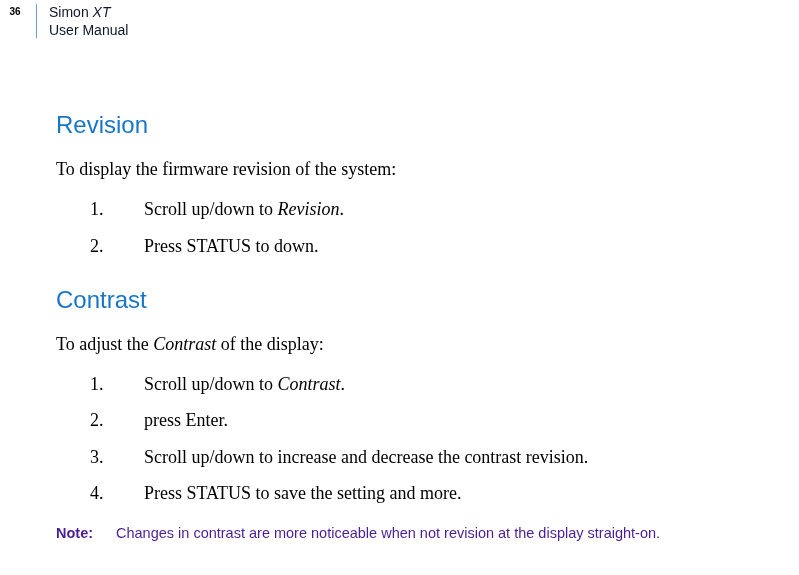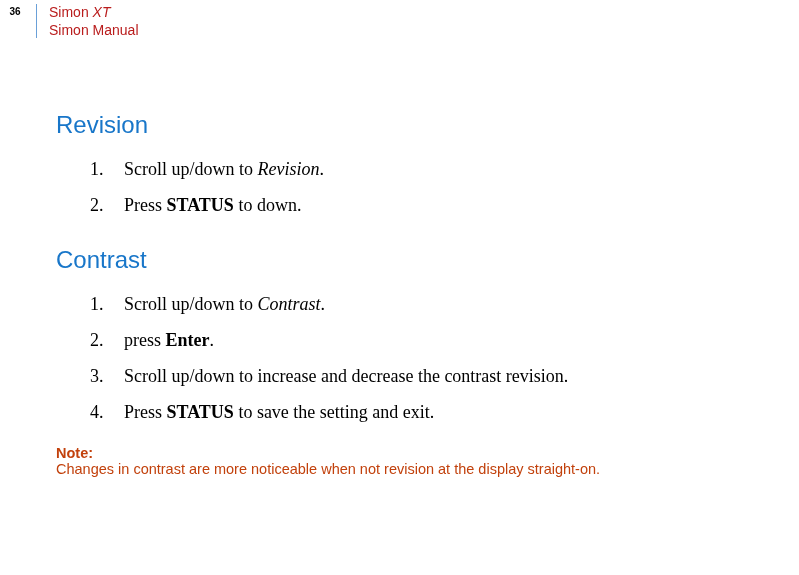--- a/index.html
+++ b/index.html
@@ -27,120 +27,122 @@
       padding-top: 2px;
     }
     .header-divider {
       width: 1px;
       background: #6aa0d8;
       height: 34px;
       margin-right: 12px;
     }
     .header-text {
       font-family: Arial, Helvetica, sans-serif;
-      color: #b91c1c;
+      color: #0f172a;
       font-size: 14px;
       line-height: 1.25;
     }
     .header-text .line1-italic { font-style: italic; }
     .content {
       padding: 72px 0 0 56px;
     }
     .section-heading {
       font-family: Arial, Helvetica, sans-serif;
       font-size: 24px;
       color: #1876c9;
       font-weight: 400;
       margin-bottom: 18px;
     }
     .intro {
       font-size: 18px;
       margin-bottom: 16px;
       line-height: 1.35;
     }
     .italic { font-style: italic; }
-    .bold { font-weight: bold; }
+    .bold { font-weight: normal; }
     ol {
       list-style: none;
       padding-left: 34px;
       margin-bottom: 28px;
     }
     ol li {
       font-size: 18px;
       line-height: 1.35;
       margin-bottom: 12px;
       display: flex;
     }
     ol li .num {
       width: 34px;
       flex-shrink: 0;
     }
     ol li .txt {
       flex: 1;
+      margin-left: 20px;
     }
     .note-row {
       display: flex;
       font-family: Arial, Helvetica, sans-serif;
       font-size: 14.5px;
-      color: #c2410c;
+      color: #4c1d95;
       margin-top: 20px;
-      flex-direction: column;
     }
     .note-label {
       font-weight: bold;
       width: 60px;
       flex-shrink: 0;
     }
     .note-text {
       flex: 1;
     }
   </style>
 </head>
 <body>
 
 <div class="header">
   <div class="page-number">36</div>
   <div class="header-divider"></div>
   <div class="header-text">
     <div><span>Simon </span><span class="line1-italic">XT</span></div>
-    <div>Simon Manual</div>
+    <div>User Manual</div>
   </div>
 </div>
 
 <div class="content">
 
   <div class="section-heading">Revision</div>
+  <div class="intro">To display the firmware revision of the system:</div>
   <ol>
     <li>
       <span class="num">1.</span>
       <span class="txt"><span>Scroll up/down to </span><span class="italic">Revision</span><span>.</span></span>
     </li>
     <li>
       <span class="num">2.</span>
       <span class="txt"><span>Press </span><span class="bold">STATUS</span><span> to down.</span></span>
     </li>
   </ol>
 
   <div class="section-heading">Contrast</div>
+  <div class="intro"><span>To adjust the </span><span class="italic">Contrast</span><span> of the display:</span></div>
   <ol style="margin-bottom:12px;">
     <li>
       <span class="num">1.</span>
       <span class="txt"><span>Scroll up/down to </span><span class="italic">Contrast</span><span>.</span></span>
     </li>
     <li>
       <span class="num">2.</span>
       <span class="txt"><span>press </span><span class="bold">Enter</span><span>.</span></span>
     </li>
     <li>
       <span class="num">3.</span>
       <span class="txt"><span>Scroll up/down to increase and decrease the contrast revision.</span></span>
     </li>
     <li>
       <span class="num">4.</span>
-      <span class="txt"><span>Press </span><span class="bold">STATUS</span><span> to save the setting and exit.</span></span>
+      <span class="txt"><span>Press </span><span class="bold">STATUS</span><span> to save the setting and more.</span></span>
     </li>
   </ol>
 
   <div class="note-row">
     <div class="note-label">Note:</div>
     <div class="note-text">Changes in contrast are more noticeable when not revision at the display straight-on.</div>
   </div>
 
 </div>
 

